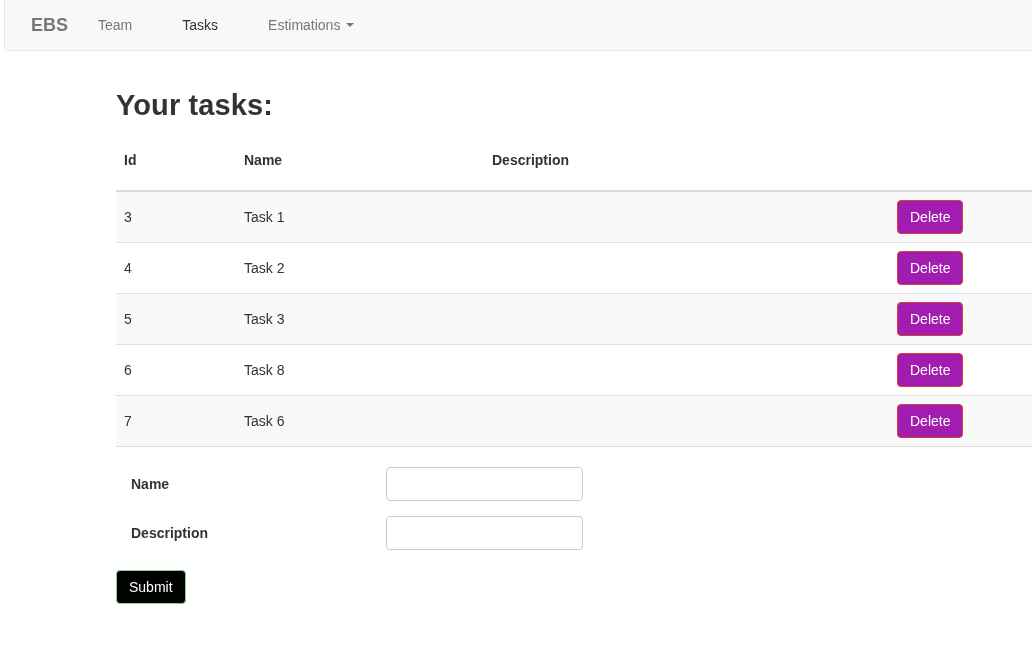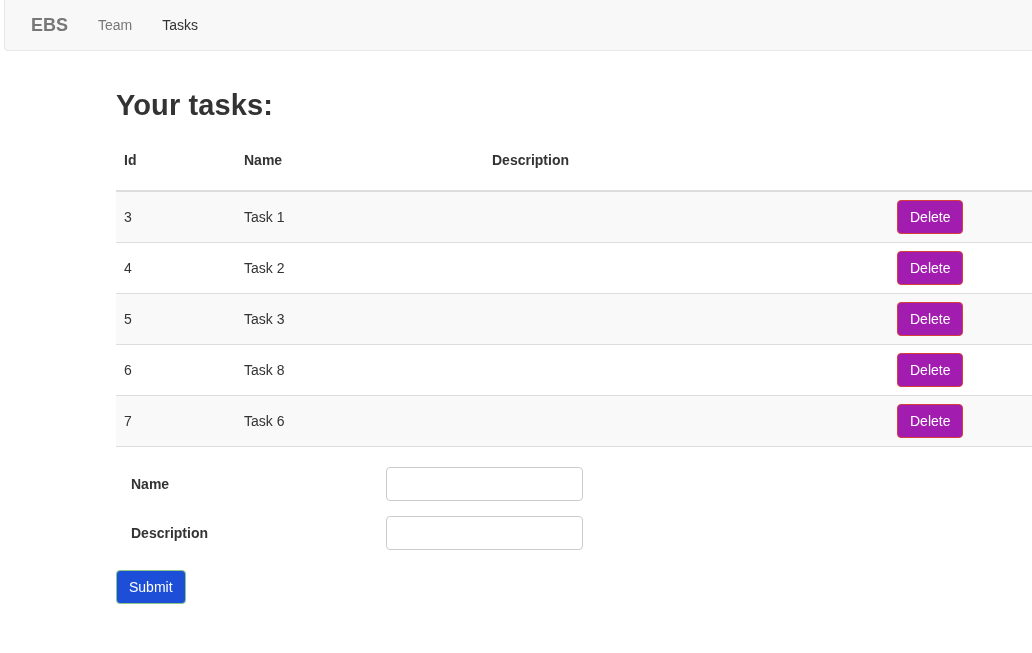--- a/index.html
+++ b/index.html
@@ -45,20 +45,21 @@
     text-decoration: none;
     cursor: pointer;
     font-weight: bold;
   }
   .nav-list {
     list-style: none;
     margin: 0;
     padding: 0;
     display: flex;
     align-items: stretch;
+    gap: 20px;
   }
   .nav-list li { display: flex; }
   .nav-link {
     display: flex;
     align-items: center;
     padding: 0 15px;
     color: #777777;
     text-decoration: none;
     font-size: 14px;
     cursor: pointer;
@@ -143,21 +144,21 @@
     white-space: nowrap;
     vertical-align: middle;
   }
   .btn-danger {
     color: #ffffff;
     background-color: #a21caf;
     border-color: #d43f3a;
   }
   .btn-success-muted {
     color: #ffffff;
-    background-color: #1d4ed8;
+    background-color: #000000;
     border-color: #8bc98b;
   }
 
   
   h2.form-heading {
     font-size: 24px;
     font-weight: 400;
     line-height: 1.1;
     color: #333333;
     margin: 31px 0 0 0;
@@ -197,20 +198,26 @@
 
 <nav class="navbar">
   <div class="navbar-inner">
     <a class="navbar-brand">EBS</a>
     <ul class="nav-list">
       <li>
         <a class="nav-link">Team</a>
       </li>
       <li>
         <a class="nav-link active">Tasks</a>
+      </li>
+      <li>
+        <a class="nav-link">
+          <span>Estimations</span>
+          <span class="caret"></span>
+        </a>
       </li>
     </ul>
   </div>
 </nav>
 
 <div class="container">
 
   <h1 class="page-heading">Your tasks:</h1>
 
   <table class="tasks-table">

